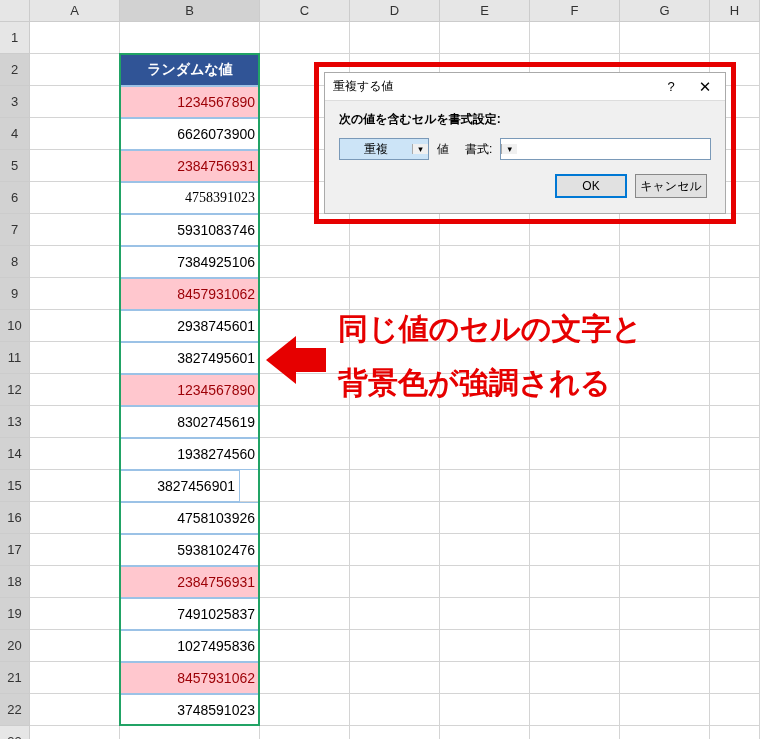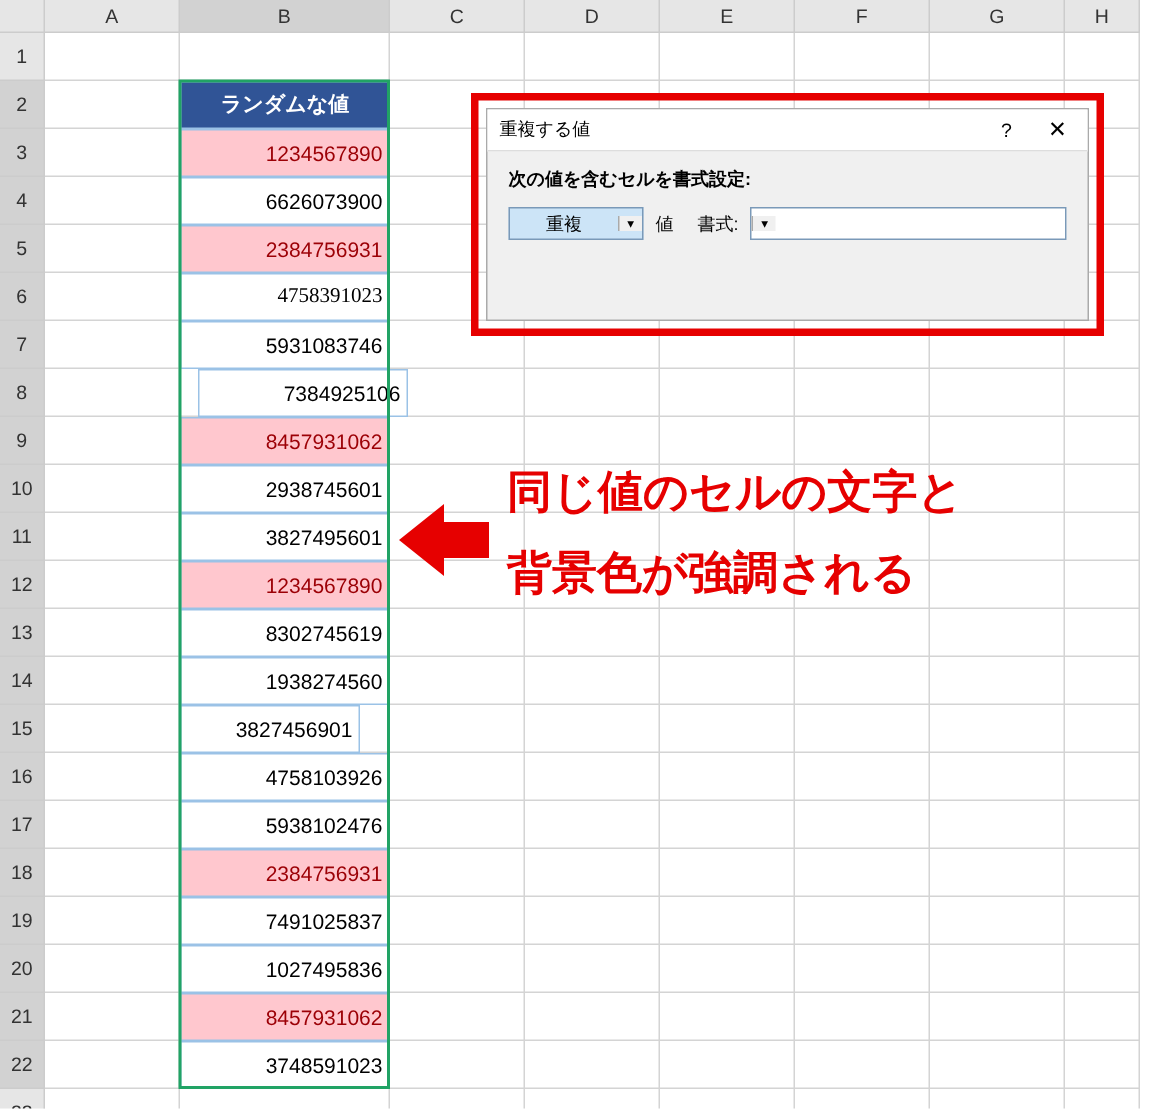--- a/index.html
+++ b/index.html
@@ -442,21 +442,21 @@
       <div class="cell" style="left: 410px; top: 704px; width: 90px; height: 32px;"></div>
       <div class="cell" style="left: 500px; top: 704px; width: 90px; height: 32px;"></div>
       <div class="cell" style="left: 590px; top: 704px; width: 90px; height: 32px;"></div>
       <div class="cell" style="left: 680px; top: 704px; width: 50px; height: 32px;"></div>
       <div class="cell bhead" style="left: 90px; top: 32px; width: 140px; height: 32px;">ランダムな値</div>
       <div class="cell bcell dup" style="left: 90px; top: 64px; width: 140px; height: 32px;">1234567890</div>
       <div class="cell bcell" style="left: 90px; top: 96px; width: 140px; height: 32px;">6626073900</div>
       <div class="cell bcell dup" style="left: 90px; top: 128px; width: 140px; height: 32px;">2384756931</div>
       <div class="cell bcell" style="left: 90px; top: 160px; width: 140px; height: 32px; font-family: Liberation Serif, serif;">4758391023</div>
       <div class="cell bcell" style="left: 90px; top: 192px; width: 140px; height: 32px;">5931083746</div>
-      <div class="cell bcell" style="left: 90px; top: 224px; width: 140px; height: 32px; margin-left: 12px;">7384925106</div>
+      <div class="cell bcell" style="left: 90px; top: 224px; width: 140px; height: 32px;">7384925106</div>
       <div class="cell bcell dup" style="left: 90px; top: 256px; width: 140px; height: 32px;">8457931062</div>
       <div class="cell bcell" style="left: 90px; top: 288px; width: 140px; height: 32px;">2938745601</div>
       <div class="cell bcell" style="left: 90px; top: 320px; width: 140px; height: 32px;">3827495601</div>
       <div class="cell bcell dup" style="left: 90px; top: 352px; width: 140px; height: 32px;">1234567890</div>
       <div class="cell bcell" style="left: 90px; top: 384px; width: 140px; height: 32px;">8302745619</div>
       <div class="cell bcell" style="left: 90px; top: 416px; width: 140px; height: 32px;">1938274560</div>
       <div class="cell bcell" style="left: 90px; top: 448px; width: 120px; height: 32px;">3827456901</div>
       <div class="cell bcell" style="left: 90px; top: 480px; width: 140px; height: 32px;">4758103926</div>
       <div class="cell bcell" style="left: 90px; top: 512px; width: 140px; height: 32px;">5938102476</div>
       <div class="cell bcell dup" style="left: 90px; top: 544px; width: 140px; height: 32px;">2384756931</div>
@@ -481,20 +481,24 @@
         <div class="combo sel-combo">
           <span class="txt">重複</span>
           <span class="dd">▾</span>
         </div>
         <span>値</span>
         <span style="margin-left:8px">書式:</span>
         <div class="combo" style="flex:1">
           <span class="dd">▾</span>
         </div>
       </div>
+      <div class="dlg-buttons">
+        <div class="btn primary">OK</div>
+        <div class="btn">キャンセル</div>
+      </div>
     </div>
   </div>
 </div>
 
 <div class="arrow">
   <div class="arrow-tri"></div>
   <div class="arrow-shape"></div>
 </div>
 <div class="annot">
   <span>同じ値のセルの文字と</span><br>

